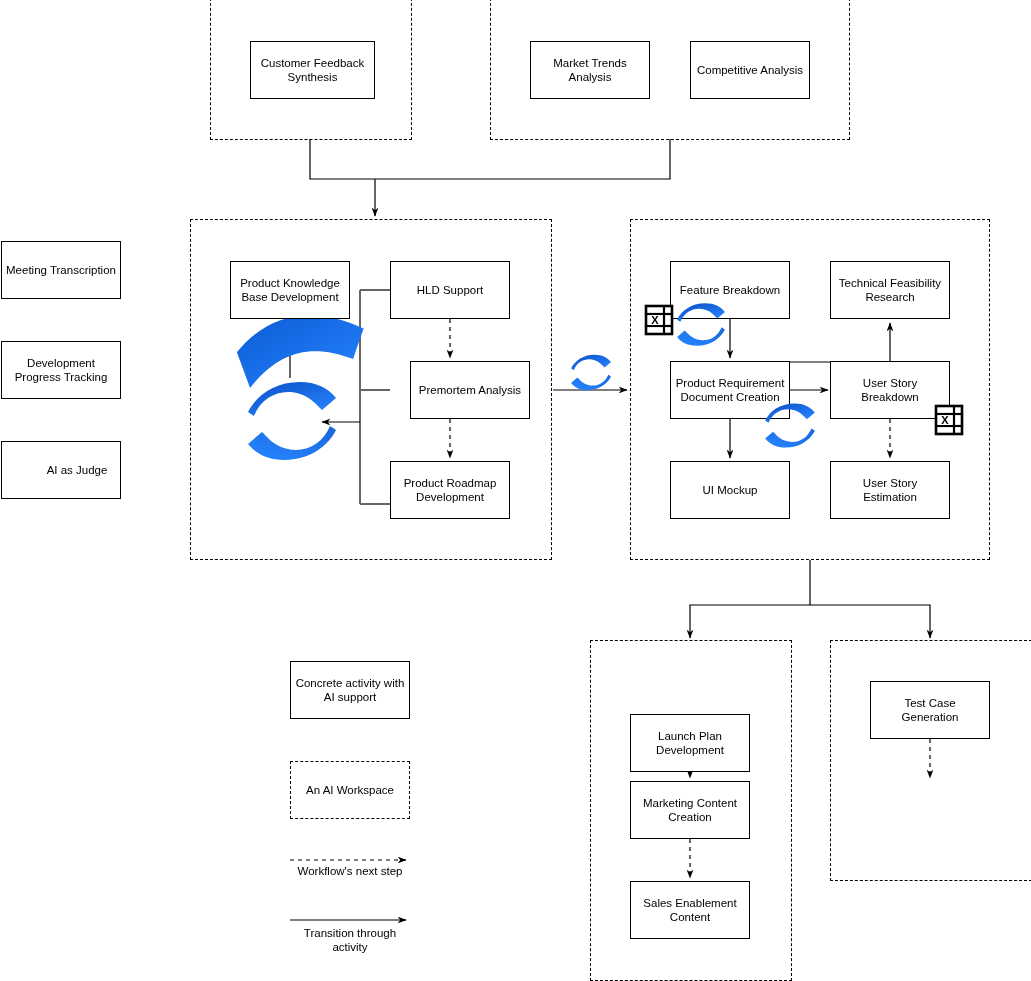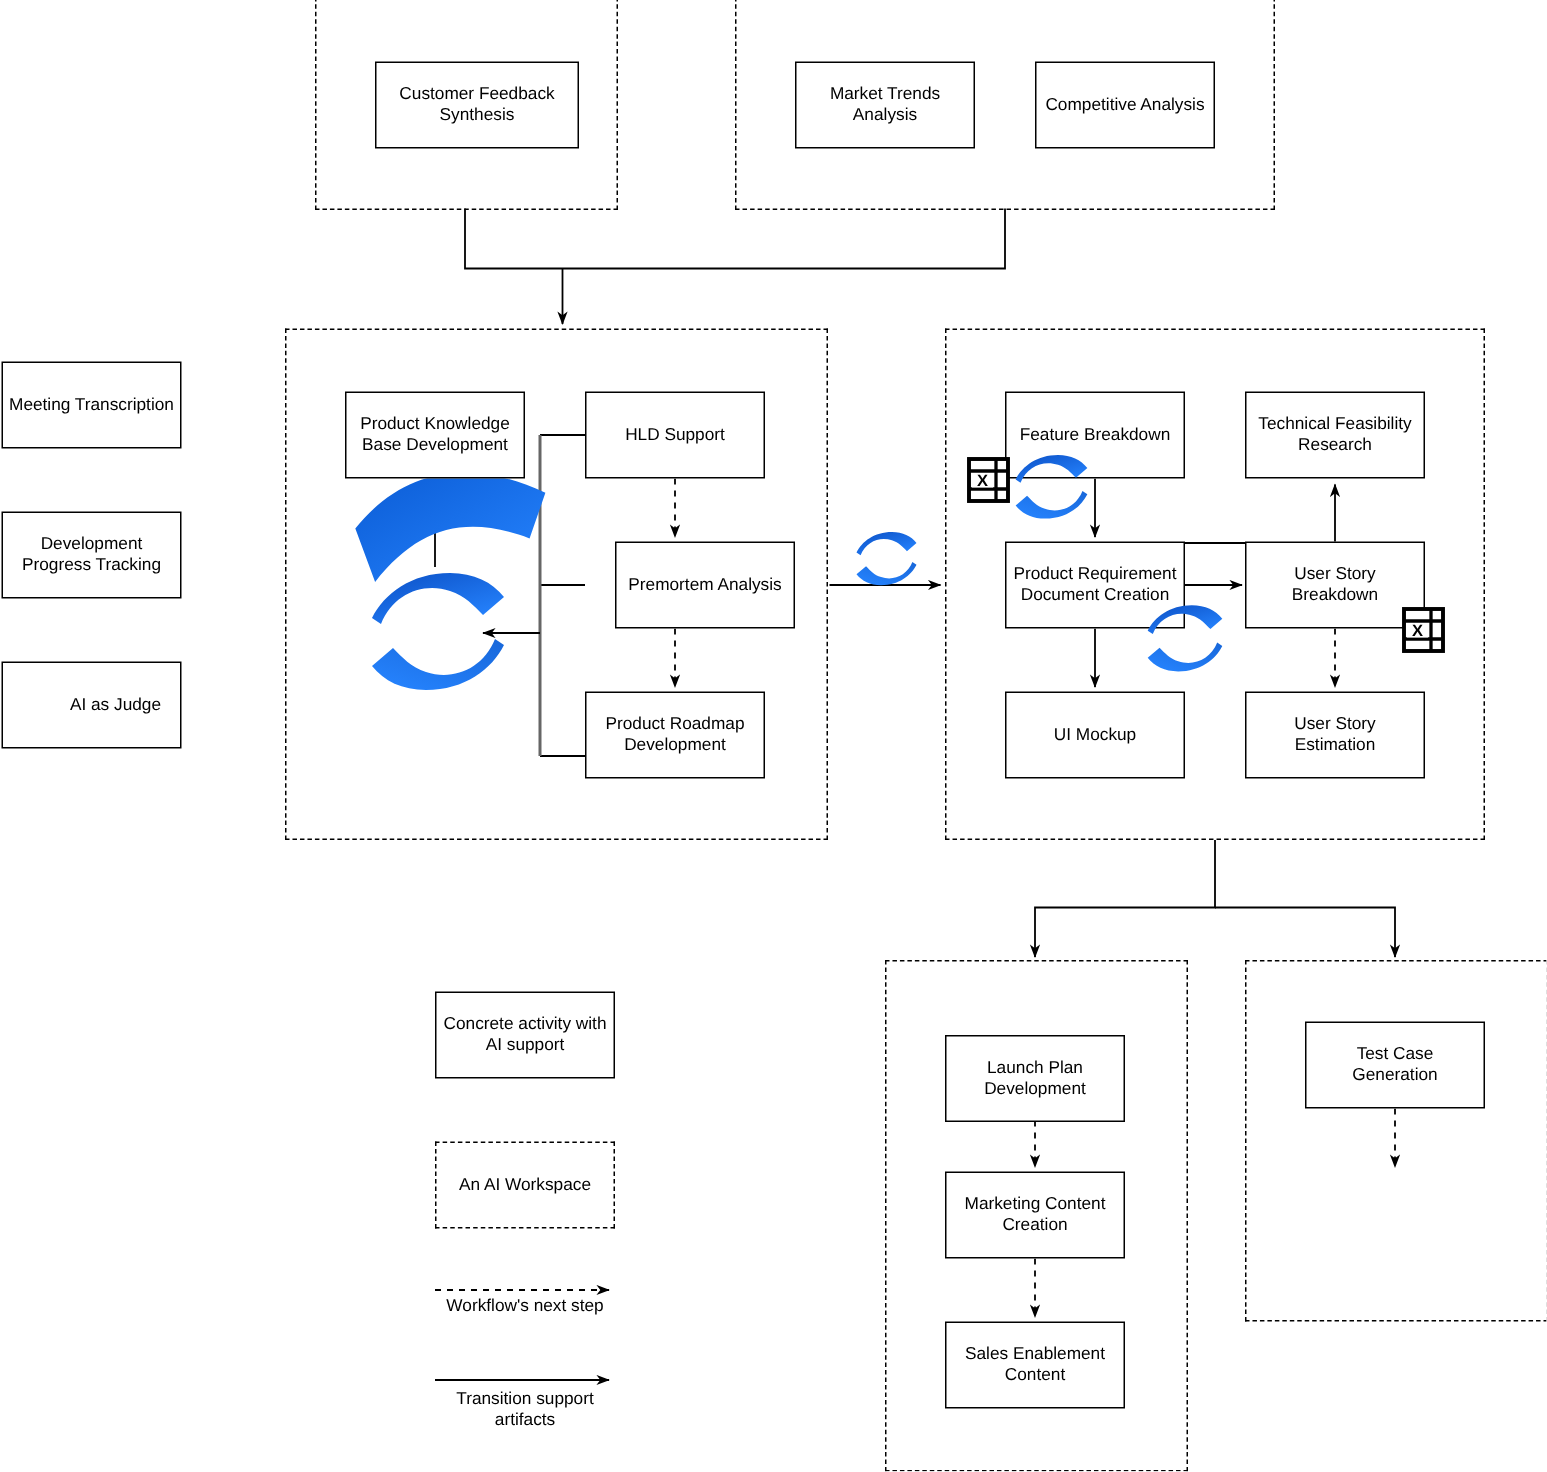--- a/index.html
+++ b/index.html
@@ -201,48 +201,48 @@
     </svg>
   </div>
 
   <div class="workspace" style="left:210px; top:-12px; width:202px; height:152px;"></div>
   <div class="workspace" style="left:490px; top:-12px; width:360px; height:152px;"></div>
   <div class="workspace" style="left:190px; top:219px; width:362px; height:341px;"></div>
   <div class="workspace" style="left:630px; top:219px; width:360px; height:341px;"></div>
   <div class="workspace" style="left:590px; top:640px; width:202px; height:341px;"></div>
   <div class="workspace" style="left:830px; top:640px; width:202px; height:241px;"></div>
 
-  <div class="node" style="left:250px; top:41px; width:136px; height:58px;">Customer Feedback Synthesis</div>
+  <div class="node" style="left:250px; top:41px; width:125px; height:58px;">Customer Feedback Synthesis</div>
 
   <div class="node" style="left:530px; top:41px; width:120px; height:58px;">Market Trends Analysis</div>
   <div class="node" style="left:690px; top:41px; width:120px; height:58px;">Competitive Analysis</div>
 
   <div class="node" style="left:230px; top:261px; width:120px; height:58px;">Product Knowledge Base Development</div>
   <div class="node" style="left:390px; top:261px; width:120px; height:58px;">HLD Support</div>
   <div class="node" style="left:390px; top:361px; width:120px; height:58px;margin-left:20px;">Premortem Analysis</div>
   <div class="node" style="left:390px; top:461px; width:120px; height:58px;">Product Roadmap Development</div>
 
   <div class="node" style="left:670px; top:261px; width:120px; height:58px;">Feature Breakdown</div>
   <div class="node" style="left:830px; top:261px; width:120px; height:58px;">Technical Feasibility Research</div>
   <div class="node" style="left:670px; top:361px; width:120px; height:58px;">Product Requirement Document Creation</div>
   <div class="node" style="left:830px; top:361px; width:120px; height:58px;">User Story Breakdown</div>
   <div class="node" style="left:670px; top:461px; width:120px; height:58px;">UI Mockup</div>
   <div class="node" style="left:830px; top:461px; width:120px; height:58px;">User Story Estimation</div>
 
-  <div class="node" style="left:630px; top:690px; width:120px; height:58px;">Launch Plan Development</div>
+  <div class="node" style="left:630px; top:714px; width:120px; height:58px;">Launch Plan Development</div>
   <div class="node" style="left:630px; top:781px; width:120px; height:58px;">Marketing Content Creation</div>
   <div class="node" style="left:630px; top:881px; width:120px; height:58px;">Sales Enablement Content</div>
 
   <div class="node" style="left:870px; top:681px; width:120px; height:58px;">Test Case Generation</div>
 
   <div class="node" style="left:1px; top:241px; width:120px; height:58px;">Meeting Transcription</div>
   <div class="node" style="left:1px; top:341px; width:120px; height:58px;">Development Progress Tracking</div>
   <div class="node" style="left:1px; top:441px; width:120px; height:58px;padding-left:36px;">AI as Judge</div>
 
   <div class="node" style="left:290px; top:661px; width:120px; height:58px;">Concrete activity with AI support</div>
 
   <div class="node" style="left:290px; top:761px; width:120px; height:58px; border:1.6px dashed #000000;">An AI Workspace</div>
 
   <div class="legend-text" style="left:280px; top:864px; width:140px;">Workflow's next step</div>
 
-  <div class="legend-text" style="left:290px; top:926px; width:120px;">Transition support artifacts</div>
+  <div class="legend-text" style="left:290px; top:926px; width:120px;">Transition through activity</div>
 
 </div>
 
 </body></html>

